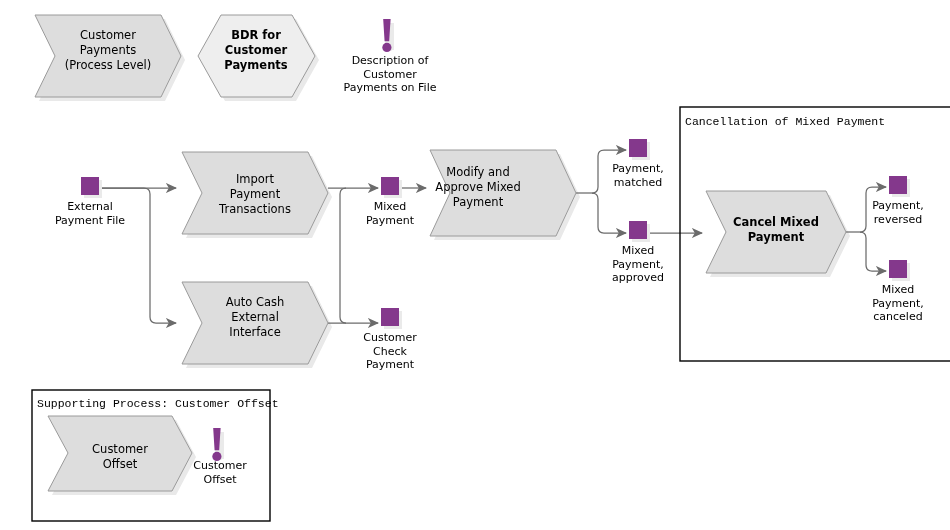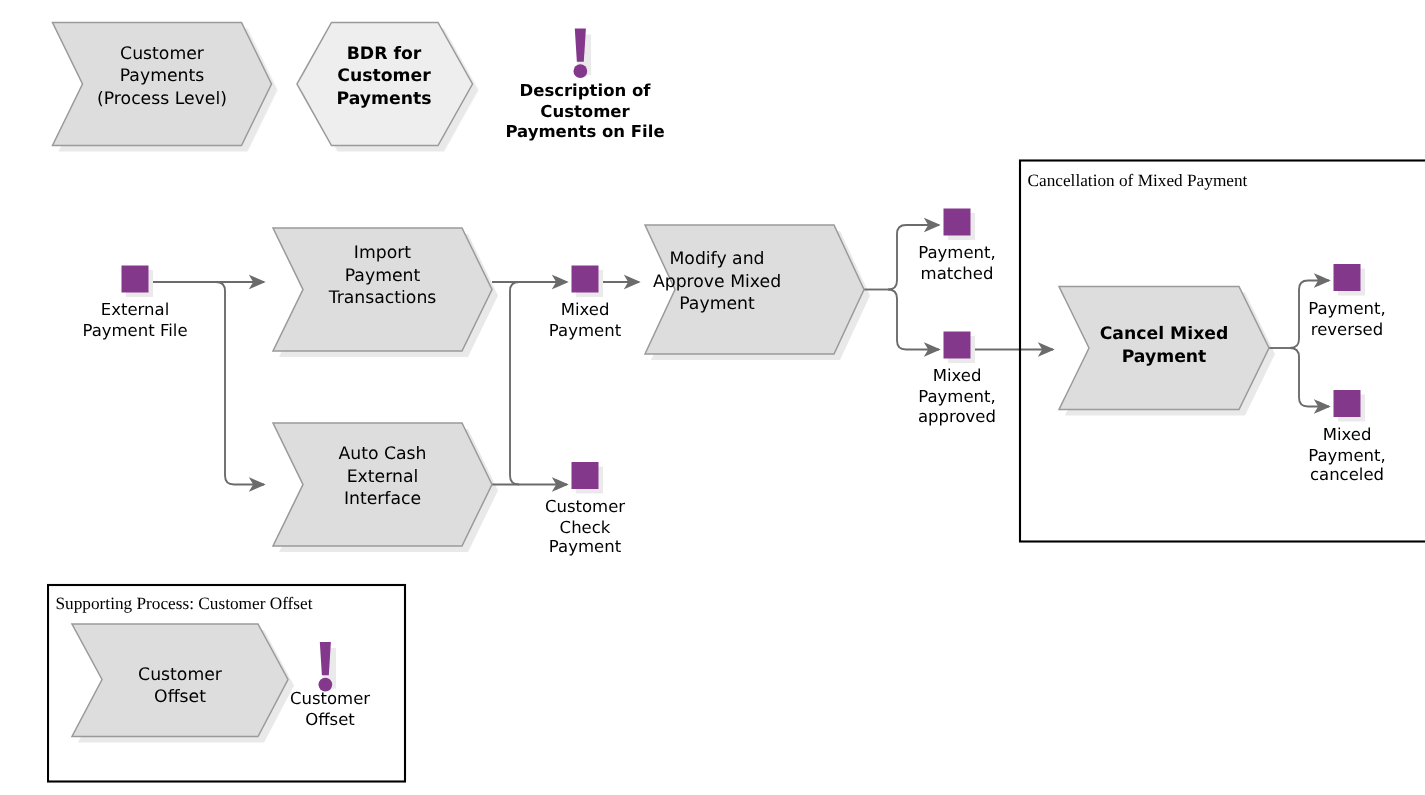--- a/index.html
+++ b/index.html
@@ -40,21 +40,21 @@
     position: absolute;
     text-align: center;
     font-family: "DejaVu Sans", sans-serif;
     font-size: 11.5px;
     line-height: 15px;
     color: #000000;
     white-space: pre;
   }
   .frame-title {
     position: absolute;
-    font-family: Liberation Serif, serif;
+    font-family: Liberation Mono, monospace;
     font-size: 11.5px;
     line-height: 13px;
     color: #000000;
     white-space: pre;
   }
 </style>
 </head>
 <body>
 
 <div id="canvas">
@@ -156,25 +156,25 @@
       <circle cx="196.9" cy="456.4" r="4.6"></circle>
     </g>
   </svg>
 
   <div class="shape-label" style="left:28px; top:28px; width:120px;">Customer
 Payments
 (Process Level)</div>
   <div class="shape-label" style="left:177px; top:28px; width:118px;font-weight:bold;">BDR for
 Customer
 Payments</div>
-  <div class="node-label" style="left:291px; top:54px; width:158px;font-weight:bold;">Description of
+  <div class="node-label" style="left:291px; top:54px; width:158px;">Description of
 Customer
 Payments on File</div>
 
-  <div class="shape-label" style="left:175px; top:161px; width:120px;">Import
+  <div class="shape-label" style="left:175px; top:172px; width:120px;">Import
 Payment
 Transactions</div>
   <div class="shape-label" style="left:175px; top:295px; width:120px;">Auto Cash
 External
 Interface</div>
   <div class="shape-label" style="left:398px; top:165px; width:120px;">Modify and
 Approve Mixed
 Payment</div>
   <div class="shape-label" style="left:697px; top:215px; width:118px;font-weight:bold;">Cancel Mixed
 Payment</div>

